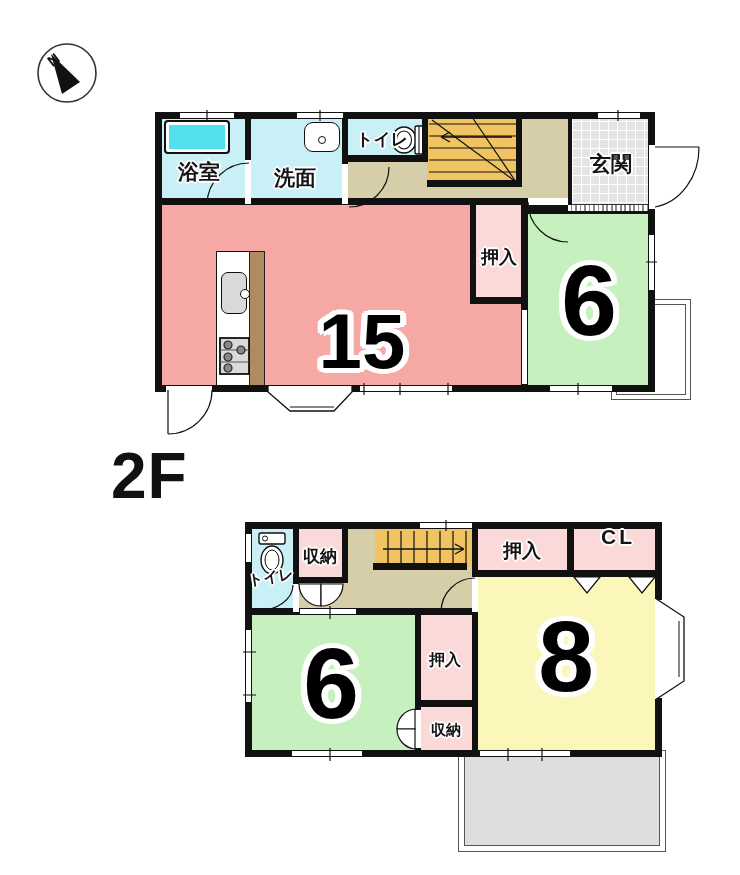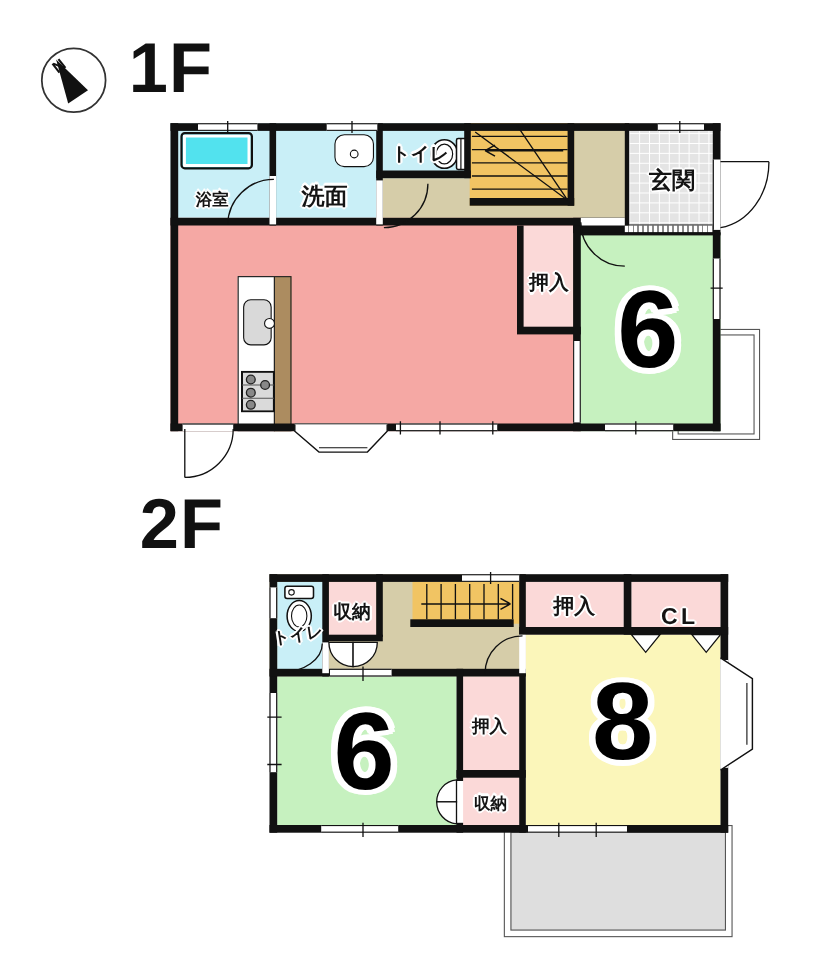--- a/index.html
+++ b/index.html
@@ -28,22 +28,21 @@
 </head>
 <body>
 
 <div id="canvas">
 
   <svg class="abs" style="left:34px;top:40px;z-index:7;" width="66" height="66" viewBox="0 0 66 66">
     <circle cx="33" cy="33" r="29" fill="#fff" stroke="#333" stroke-width="1.6"></circle>
     <polygon points="17,14 46,42 28,54" fill="#111"></polygon>
     <text x="14" y="26" font-size="15" font-weight="bold" fill="#111" transform="rotate(-38 18 20)">N</text>
   </svg>
-  <div class="floor-title" style="left:117px;top:30px;">1F</div>
-  <div class="floor-title" style="left:127px;top:444px;">2F</div>
+  <div class="floor-title" style="left:111px;top:444px;">2F</div>
 
   <div class="balcony" style="left:611px;top:299px;width:80px;height:101px;"></div>
   <div class="balcony" style="left:616px;top:304px;width:70px;height:91px;"></div>
 
   <div class="room" style="left:347px;top:112px;width:225px;height:93px;background:#D6CDA9;"></div>
   <div class="room" style="left:155px;top:112px;width:95px;height:93px;background:#C9EFF7;"></div>
   <div class="room" style="left:250px;top:112px;width:97px;height:93px;background:#C9EFF7;"></div>
   <div class="room" style="left:347px;top:112px;width:80px;height:50px;background:#C9EFF7;"></div>
   <div class="room" style="left:427px;top:112px;width:95px;height:75px;background:#F1C463;"></div>
   <div class="room genkan-grid" style="left:572px;top:112px;width:83px;height:98px;"></div>
@@ -102,24 +101,25 @@
   <div class="gap" style="left:268px;top:385px;width:84px;height:7px;border-top:1.5px solid #111;box-sizing:border-box;"></div>
   <div class="win-h" style="left:360px;top:385px;width:92px;height:7px;"></div>
   <div class="win-h" style="left:550px;top:385px;width:62px;height:7px;"></div>
   <div class="gap" style="left:648px;top:145px;width:7px;height:64px;border-left:1.5px solid #111;box-sizing:border-box;"></div>
   <div class="win-v" style="left:648px;top:235px;width:7px;height:55px;"></div>
   <div class="gap" style="left:245px;top:160px;width:6px;height:44px;"></div>
   <div class="gap" style="left:342px;top:164px;width:6px;height:40px;"></div>
   <div class="gap" style="left:528px;top:198px;width:40px;height:7px;"></div>
   <div class="win-v" style="left:521px;top:310px;width:7px;height:74px;"></div>
 
-  <div class="lbl" style="left:178px;top:158px;font-size:15px;margin-top:14px;">浴室</div>
+  <div class="lbl" style="left:178px;top:158px;font-size:21px;">浴室</div>
   <div class="lbl" style="left:274px;top:164px;font-size:21px;">洗面</div>
   <div class="lbl" style="left:356px;top:128px;font-size:17px;">トイレ</div>
   <div class="lbl" style="left:590px;top:150px;font-size:21px;">玄関</div>
+  <div class="num" style="left:252px;top:302px;width:220px;font-size:78px;">15</div>
   <div class="lbl" style="left:481px;top:245px;font-size:18px;">押入</div>
   <div class="num" style="left:529px;top:250px;width:120px;font-size:100px;">6</div>
 
   <div class="balcony" style="left:458px;top:750px;width:208px;height:102px;"></div>
   <div class="balcony" style="left:464px;top:756px;width:196px;height:90px;background:#DEDEDE;"></div>
 
   <div class="room" style="left:245px;top:522px;width:233px;height:93px;background:#D6CDA9;"></div>
   <div class="room" style="left:252px;top:529px;width:45px;height:84px;background:#C9EFF7;"></div>
   <div class="room" style="left:299px;top:529px;width:43px;height:50px;background:#FBD9D8;"></div>
   <div class="room" style="left:375px;top:529px;width:100px;height:38px;background:#F1C463;"></div>
@@ -159,21 +159,21 @@
   <div class="win-h" style="left:292px;top:750px;width:70px;height:7px;"></div>
   <div class="win-h" style="left:480px;top:750px;width:90px;height:7px;"></div>
   <div class="win-h" style="left:300px;top:608px;width:56px;height:7px;"></div>
   <div class="gap" style="left:293px;top:584px;width:6px;height:28px;"></div>
   <div class="gap" style="left:472px;top:577px;width:6px;height:35px;"></div>
   <div class="gap" style="left:655px;top:600px;width:7px;height:98px;"></div>
 
   <div class="lbl" style="left:248px;top:568px;font-size:15px;transform:rotate(-9deg);">トイレ</div>
   <div class="lbl" style="left:303px;top:545px;font-size:17px;">収納</div>
   <div class="lbl" style="left:503px;top:538px;font-size:19px;">押入</div>
-  <div class="lbl" style="left:601px;top:549px;font-size:21px;letter-spacing:3px;">CL</div>
+  <div class="lbl" style="left:601px;top:525px;font-size:21px;letter-spacing:3px;">CL</div>
   <div class="num" style="left:271px;top:633px;width:120px;font-size:100px;">6</div>
   <div class="lbl" style="left:429px;top:650px;font-size:16px;">押入</div>
   <div class="lbl" style="left:431px;top:721px;font-size:15px;">収納</div>
   <div class="num" style="left:506px;top:606px;width:120px;font-size:100px;">8</div>
 
   <svg id="svg-overlay" width="740" height="875" viewBox="0 0 740 875">
 
     <g stroke="#111" stroke-width="1.2" fill="none">
       <path d="M429 124H516M429 136H516M429 148H516M429 160H516M429 172H516"></path>
       <path d="M516 182 L432 120 M516 182 L470 114"></path>

